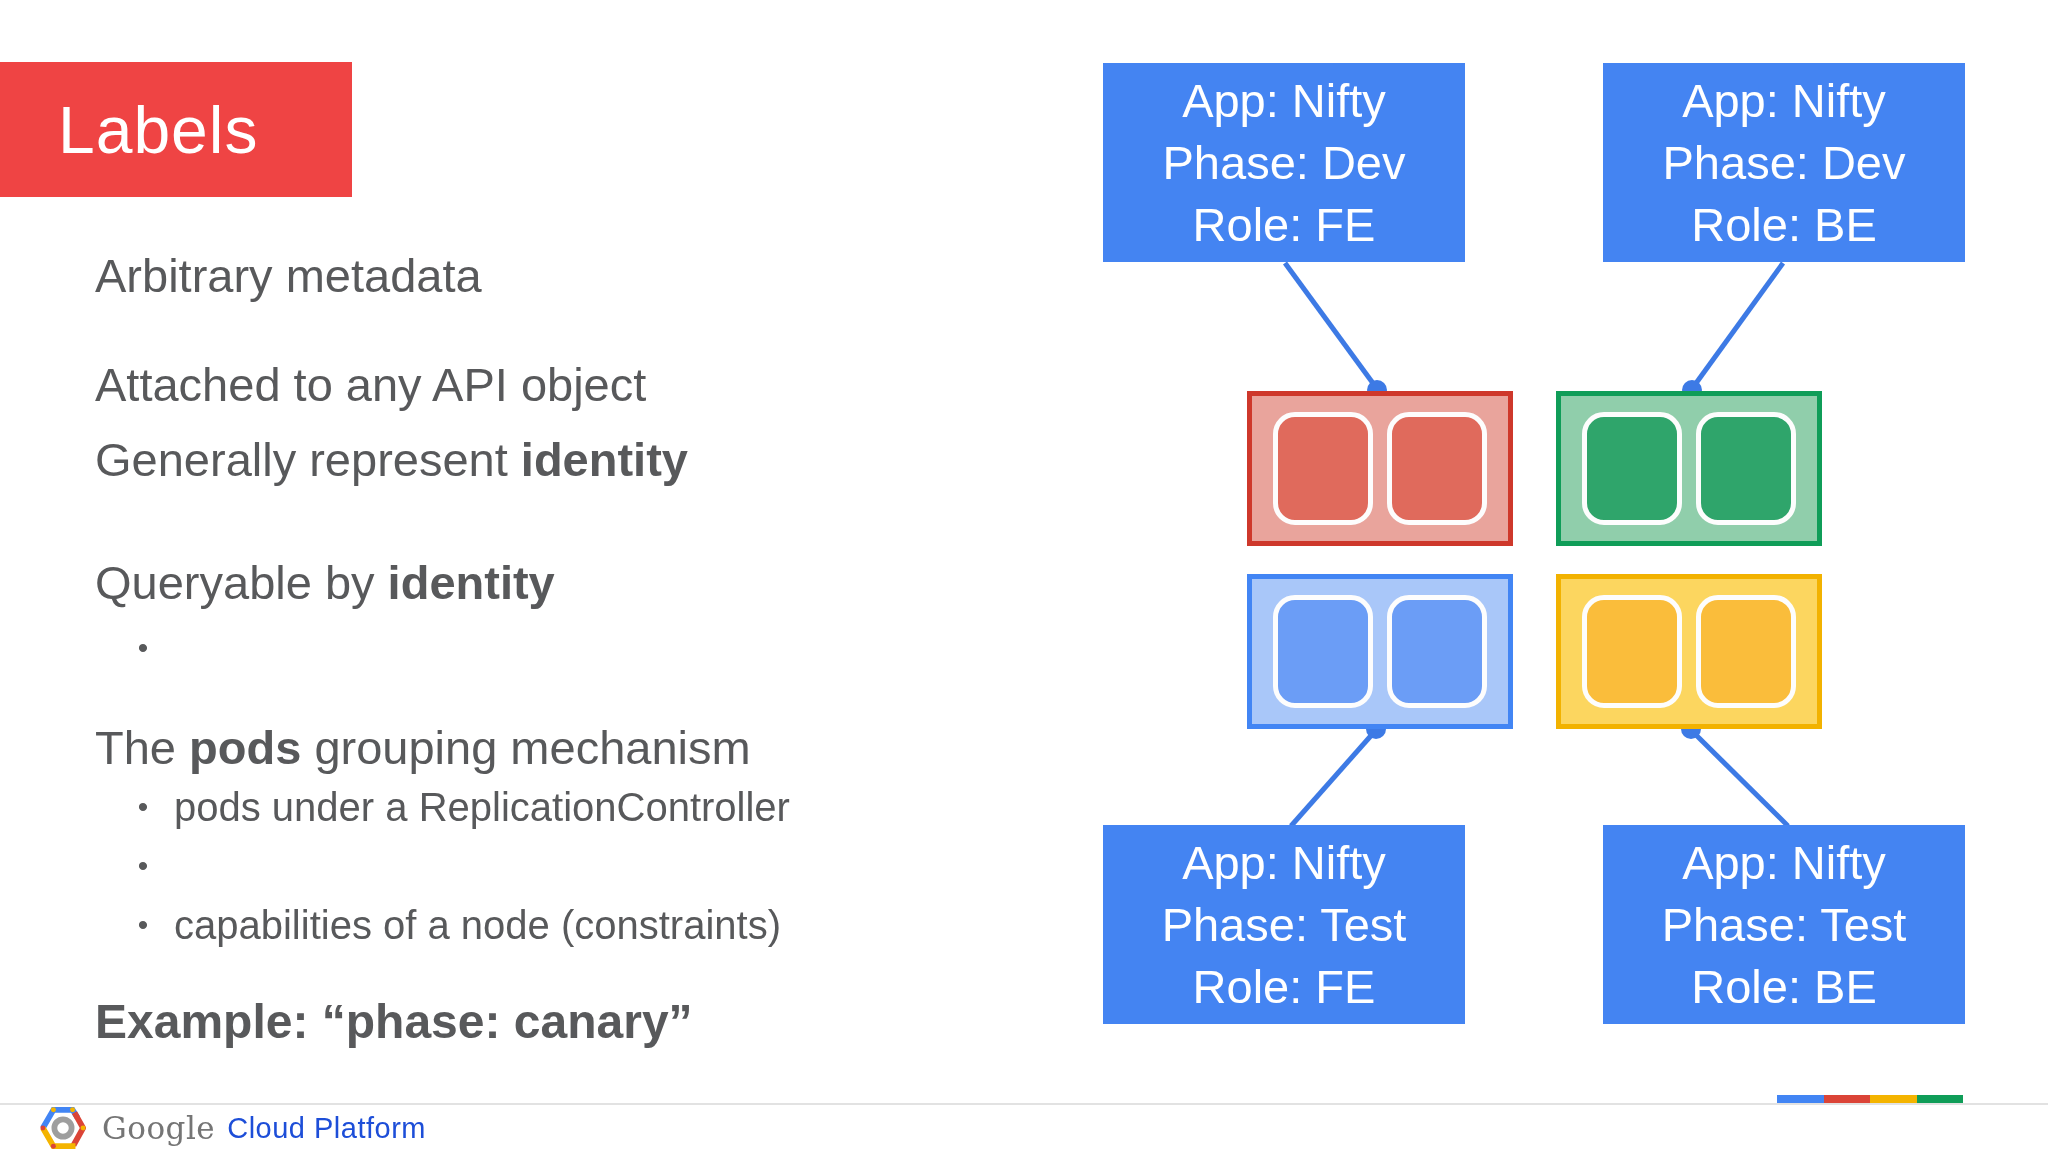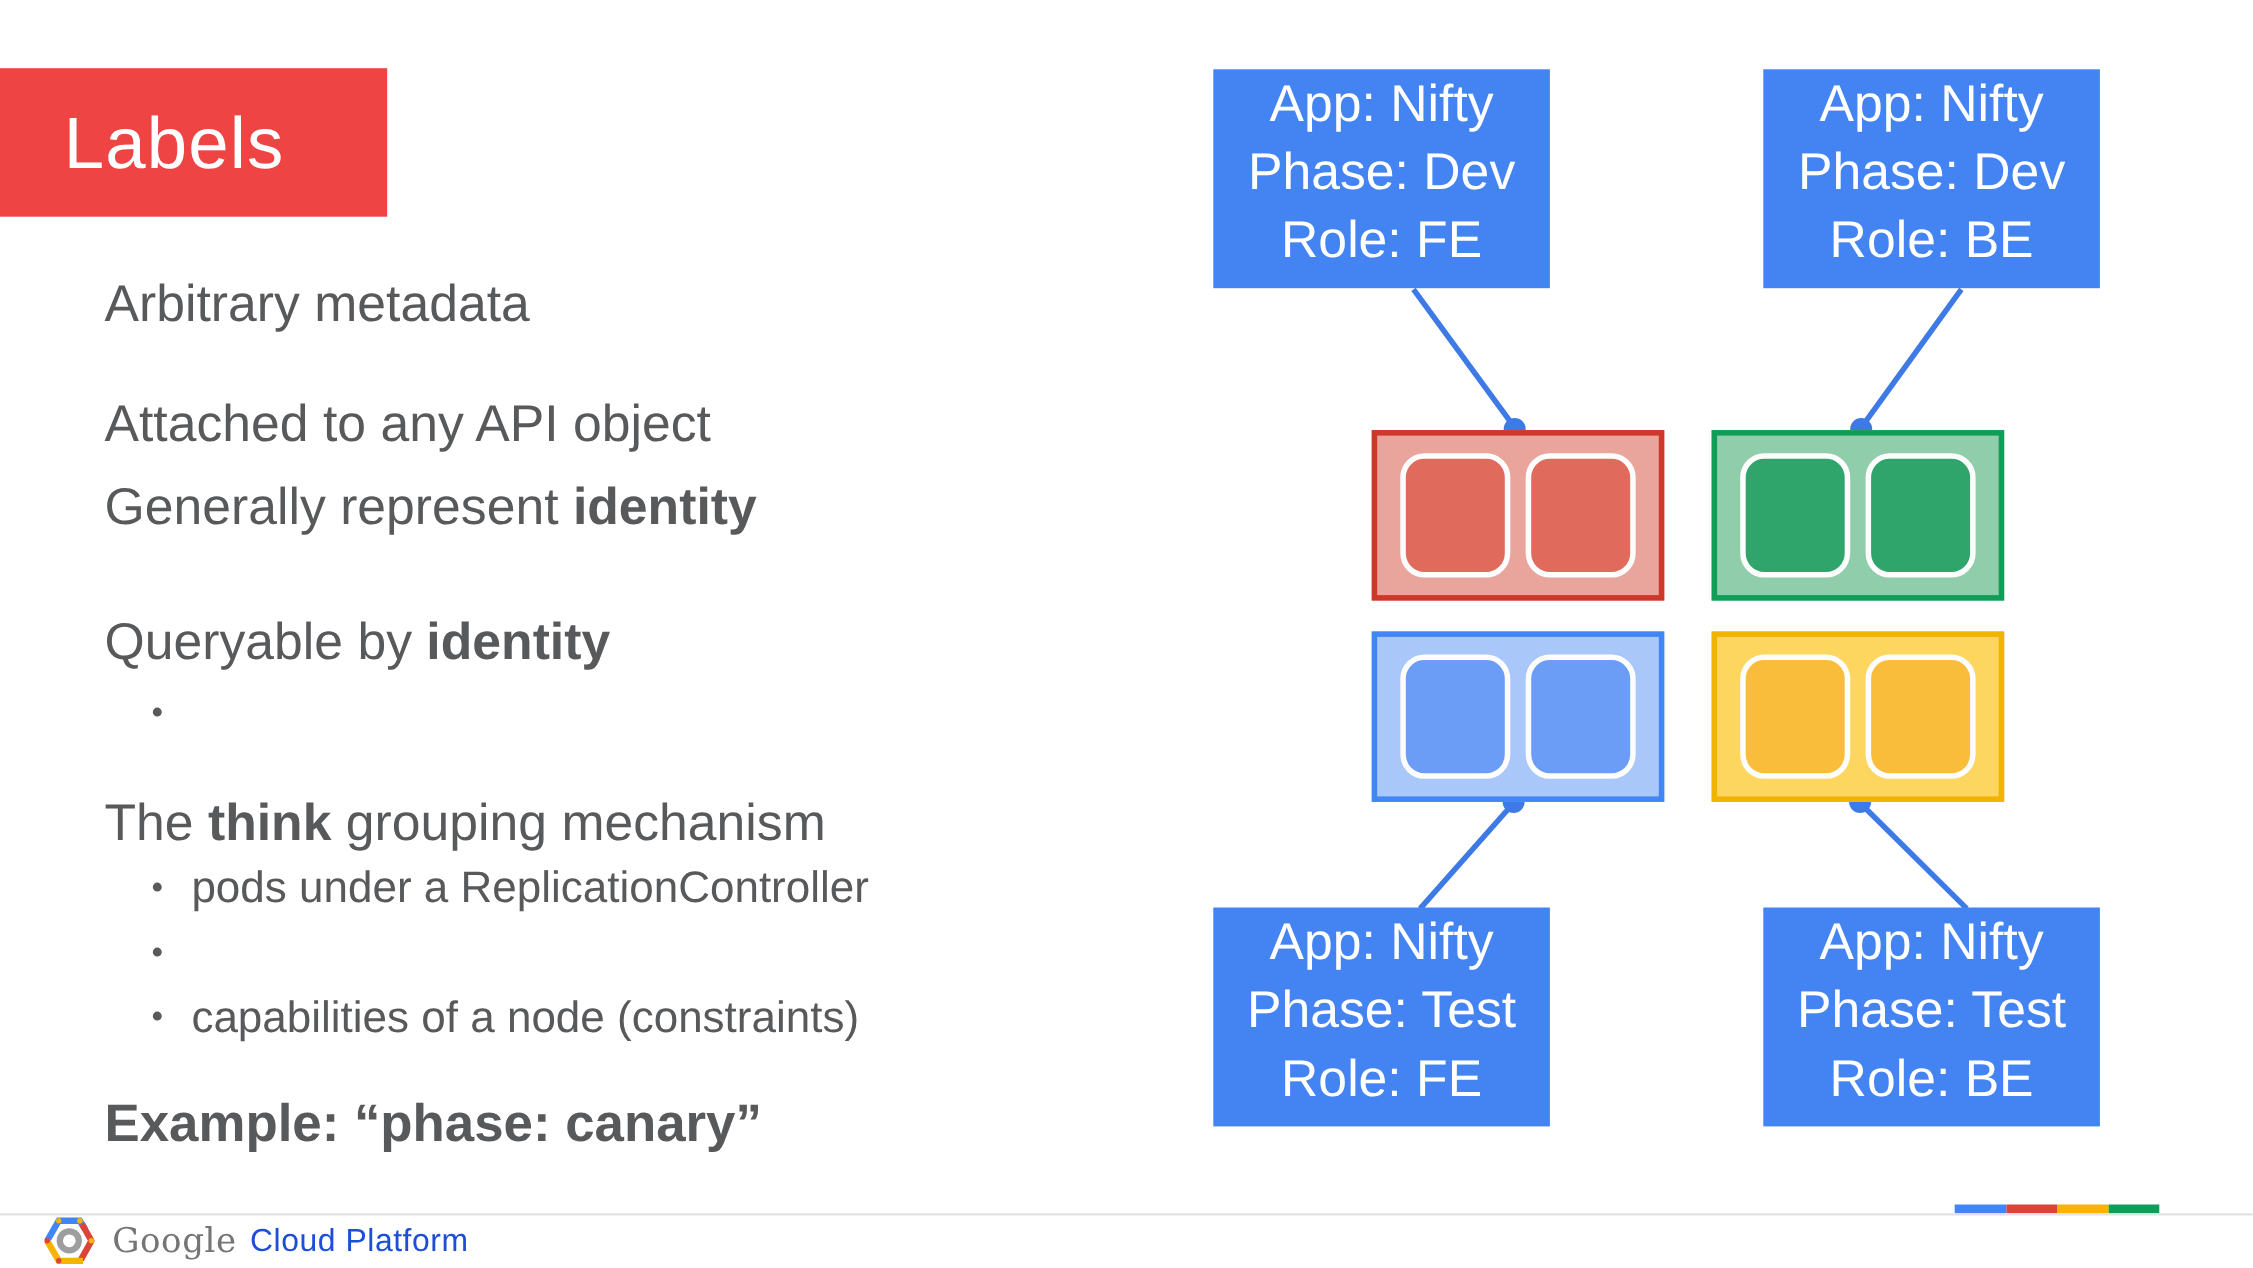--- a/index.html
+++ b/index.html
@@ -39,23 +39,23 @@
   #line-4 { top: 555px; }
   #line-4a { top: 623px; }
   #line-5 { top: 720px; }
   #line-5a { top: 782px; }
   #line-5b { top: 841px; }
   #line-5c { top: 900px; }
   #line-ex { top: 993px; }
 
   
   .label-box {
-    position: absolute; width: 306px; height: 199px;
+    position: absolute; width: 362px; height: 199px;
     color: #ffffff; font-size: 47px; line-height: 62px;
-    display: flex; flex-direction: column; align-items: center;
+    display: flex; flex-direction: column; justify-content: center; align-items: center;
     text-align: center;
   }
   #label-tl { left: 1103px; top: 63px; }
   #label-tr { left: 1603px; top: 63px; }
   #label-bl { left: 1103px; top: 825px; }
   #label-br { left: 1603px; top: 825px; }
 
   .pod-group {
     position: absolute; width: 266px; height: 155px;
     border: 5px solid transparent;
@@ -103,21 +103,21 @@
   <span class="title-text">Labels</span>
 </div>
 
 <div class="line" id="line-1"><span>Arbitrary metadata</span></div>
 <div class="line" id="line-2"><span>Attached to any API object</span></div>
 <div class="line" id="line-3"><span>Generally represent </span><span class="b">identity</span></div>
 <div class="line" id="line-4"><span>Queryable by </span><span class="b">identity</span></div>
 <div class="line sub" id="line-4a">
   <span class="marker">•</span>
 </div>
-<div class="line" id="line-5"><span>The </span><span class="b">think</span><span> grouping mechanism</span></div>
+<div class="line" id="line-5"><span>The </span><span class="b">pods</span><span> grouping mechanism</span></div>
 <div class="line sub" id="line-5a">
   <span class="marker">•</span>
   <span><span>pods under a ReplicationController</span></span>
 </div>
 <div class="line sub" id="line-5b">
   <span class="marker">•</span>
 </div>
 <div class="line sub" id="line-5c">
   <span class="marker">•</span>
   <span><span>capabilities of a node (constraints)</span></span>

